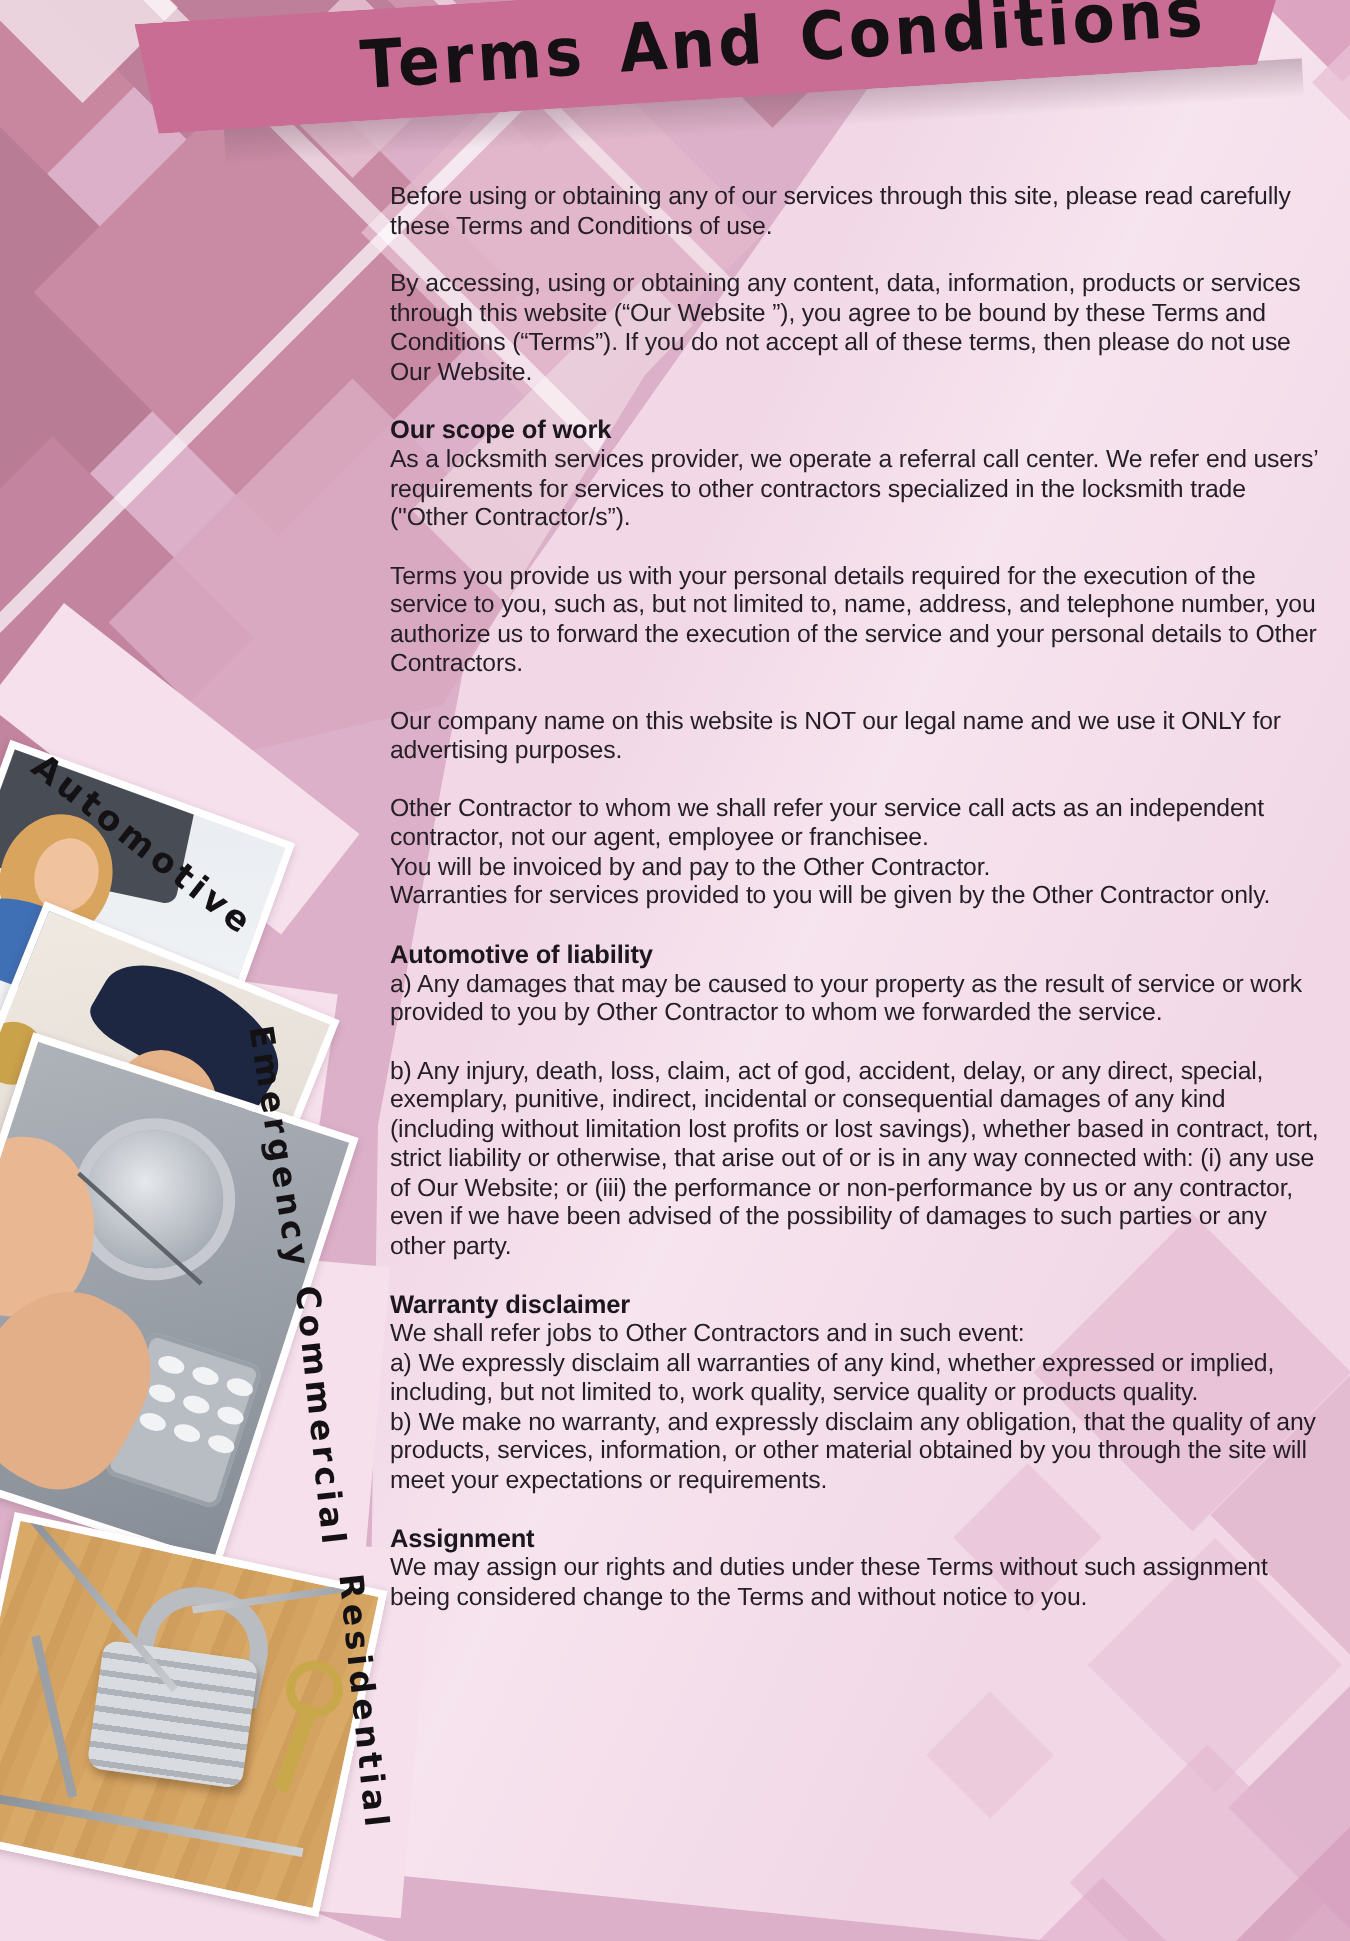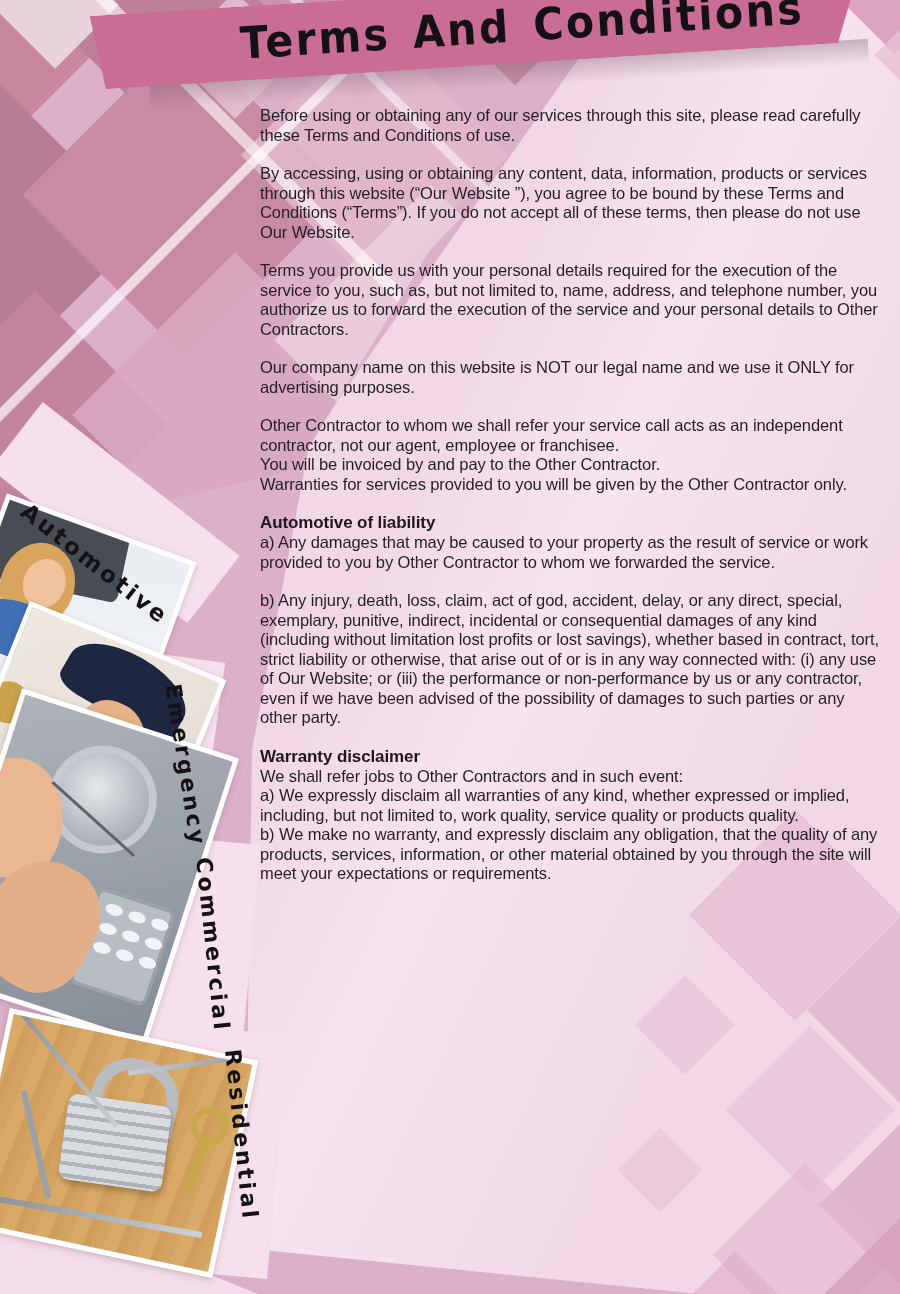--- a/index.html
+++ b/index.html
@@ -57,21 +57,21 @@
     font-family:"DejaVu Sans", sans-serif;letter-spacing:3px;white-space:nowrap;
   }
   
   .photo{
     position:absolute;border:5px solid #ffffff;overflow:hidden;z-index:4;
     box-shadow:0 2px 6px rgba(90,50,70,.25);
   }
   .photo *{position:absolute;}
   
   .content{
-    position:absolute;left:260px;top:106px;width:624px;z-index:7;
+    position:absolute;left:260px;top:122px;width:624px;z-index:7;
     color:#241e27;font-size:16.5px;line-height:19.5px;letter-spacing:-0.1px;
   }
   .content p{margin:0 0 19px 0;white-space:pre-line;}
   .content h2{margin:19px 0 0 0;font-size:17px;line-height:20px;font-weight:700;color:#1c171f;}
   .content h2 + p{margin-top:0;}
 </style>
 </head>
 <body>
 
 <div class="page">
@@ -167,20 +167,24 @@
 
   <span class="svc-label" style="left:32px;top:498px;font-size:23px;transform:rotate(38deg);transform-origin:left top;">Automotive</span>
   <span class="svc-label" style="left:185px;top:682px;font-size:22px;transform:rotate(81deg);transform-origin:left top;">Emergency</span>
   <span class="svc-label" style="left:216px;top:856px;font-size:22px;transform:rotate(84deg);transform-origin:left top;">Commercial</span>
   <span class="svc-label" style="left:245px;top:1048px;font-size:22px;transform:rotate(84deg);transform-origin:left top;">Residential</span>
 
   <main class="content">
     <p>Before using or obtaining any of our services through this site, please read carefully these Terms and Conditions of use.</p>
     <p>By accessing, using or obtaining any content, data, information, products or services through this website (“Our Website ”), you agree to be bound by these Terms and Conditions (“Terms”). If you do not accept all of these terms, then please do not use Our Website.</p>
 
+    <section>
+      <h2>Our scope of work</h2>
+      <p>As a locksmith services provider, we operate a referral call center. We refer end users’ requirements for services to other contractors specialized in the locksmith trade ("Other Contractor/s”).</p>
+    </section>
 
     <section>
       <p>Terms you provide us with your personal details required for the execution of the service to you, such as, but not limited to, name, address, and telephone number, you authorize us to forward the execution of the service and your personal details to Other Contractors.</p>
     </section>
 
     <section>
       <p>Our company name on this website is NOT our legal name and we use it ONLY for advertising purposes.</p>
       <p>Other Contractor to whom we shall refer your service call acts as an independent contractor, not our agent, employee or franchisee.
 You will be invoiced by and pay to the Other Contractor.
 Warranties for services provided to you will be given by the Other Contractor only.</p>
@@ -192,15 +196,19 @@
       <p>b) Any injury, death, loss, claim, act of god, accident, delay, or any direct, special, exemplary, punitive, indirect, incidental or consequential damages of any kind (including without limitation lost profits or lost savings), whether based in contract, tort, strict liability or otherwise, that arise out of or is in any way connected with: (i) any use of Our Website; or (iii) the performance or non-performance by us or any contractor, even if we have been advised of the possibility of damages to such parties or any other party.</p>
     </section>
 
     <section>
       <h2>Warranty disclaimer</h2>
       <p>We shall refer jobs to Other Contractors and in such event:
 a) We expressly disclaim all warranties of any kind, whether expressed or implied, including, but not limited to, work quality, service quality or products quality.
 b) We make no warranty, and expressly disclaim any obligation, that the quality of any products, services, information, or other material obtained by you through the site will meet your expectations or requirements.</p>
     </section>
 
+    <section>
+      <h2>Assignment</h2>
+      <p>We may assign our rights and duties under these Terms without such assignment being considered change to the Terms and without notice to you.</p>
+    </section>
   </main>
 
 </div>
 
 </body></html>

